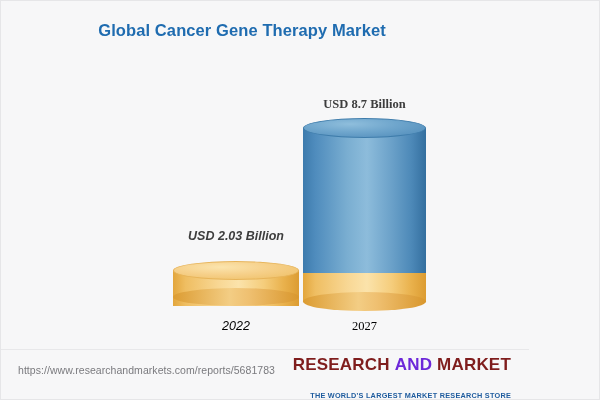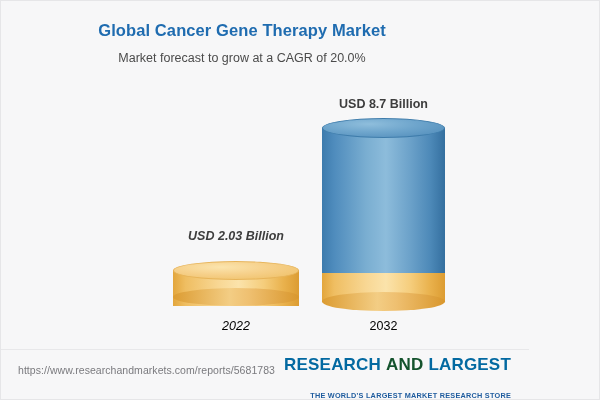--- a/index.html
+++ b/index.html
@@ -166,76 +166,75 @@
     top: 5px;
     text-align: right;
   }
   #logo-wordmark {
     font-size: 17px;
     font-weight: bold;
     letter-spacing: 0.2px;
     line-height: 20px;
     white-space: nowrap;
   }
-  .logo-blue { color: #0369a1; text-align: center; }
-  .logo-gold { color: #14532d; }
+  .logo-blue { color: #7f1d1d; text-align: center; }
+  .logo-gold { color: #6d28d9; }
   #logo-tagline {
     margin-top: 16px;
     font-size: 7.3px;
     font-weight: bold;
     color: #1f5c9e;
     letter-spacing: 0.24px;
     white-space: nowrap;
     line-height: 9px;
   }
 </style>
 </head>
 <body>
 
 <div id="card">
 
   <div id="header">
     <div id="chart-title">Global Cancer Gene Therapy Market</div>
-    <div id="chart-subtitle">Market forecast to grow at a CAGR of 20.0%</div>
   </div>
 
   <div id="plot">
 
     <div class="bar-group" style="left:172px; width:126px; height:348px;font-style:italic;">
       <div class="value-label" style="top:228px;">USD 2.03 Billion</div>
 
       <div class="cyl" style="left:0; width:126px; bottom:38px; height:50px;">
         <div class="cyl-body yellow-body" style="top:9px; height:36px;"></div>
         <div class="cyl-cap yellow-bottom" style="top:27px; height:18px;"></div>
         <div class="cyl-cap yellow-top" style="top:0; height:19px;"></div>
       </div>
 
       <div class="cat-label" style="top:318px;">2022</div>
     </div>
 
-    <div class="bar-group" style="left:321px; width:123px; height:348px;">
+    <div class="bar-group" style="left:302px; width:123px; height:348px;font-family:Liberation Serif, serif;">
       <div class="value-label" style="top:96px;">USD 8.7 Billion</div>
 
       <div class="cyl" style="left:0; width:123px; bottom:38px; height:193px;">
 
         <div class="cyl-body yellow-body" style="top:152px; height:32px;"></div>
         <div class="cyl-cap yellow-bottom" style="top:174px; height:19px;"></div>
 
         <div class="cyl-body blue-body" style="top:10px; height:145px;"></div>
         <div class="cyl-cap blue-top" style="top:0; height:20px;"></div>
       </div>
 
-      <div class="cat-label" style="top:318px;">2032</div>
+      <div class="cat-label" style="top:318px;">2027</div>
     </div>
   </div>
 
   <div id="footer">
     <a id="footer-url" href="#" style="text-decoration:none;">https://www.researchandmarkets.com/reports/5681783</a>
 
     <div id="logo">
       <div id="logo-wordmark">
-        <span class="logo-blue">RESEARCH</span><span>&nbsp;</span><span class="logo-gold">AND</span><span>&nbsp;</span><span class="logo-blue">LARGEST</span>
+        <span class="logo-blue">RESEARCH</span><span>&nbsp;</span><span class="logo-gold">AND</span><span>&nbsp;</span><span class="logo-blue">MARKET</span>
       </div>
       <div id="logo-tagline">THE WORLD'S LARGEST MARKET RESEARCH STORE</div>
     </div>
   </div>
 
 </div>
 
 </body></html>

